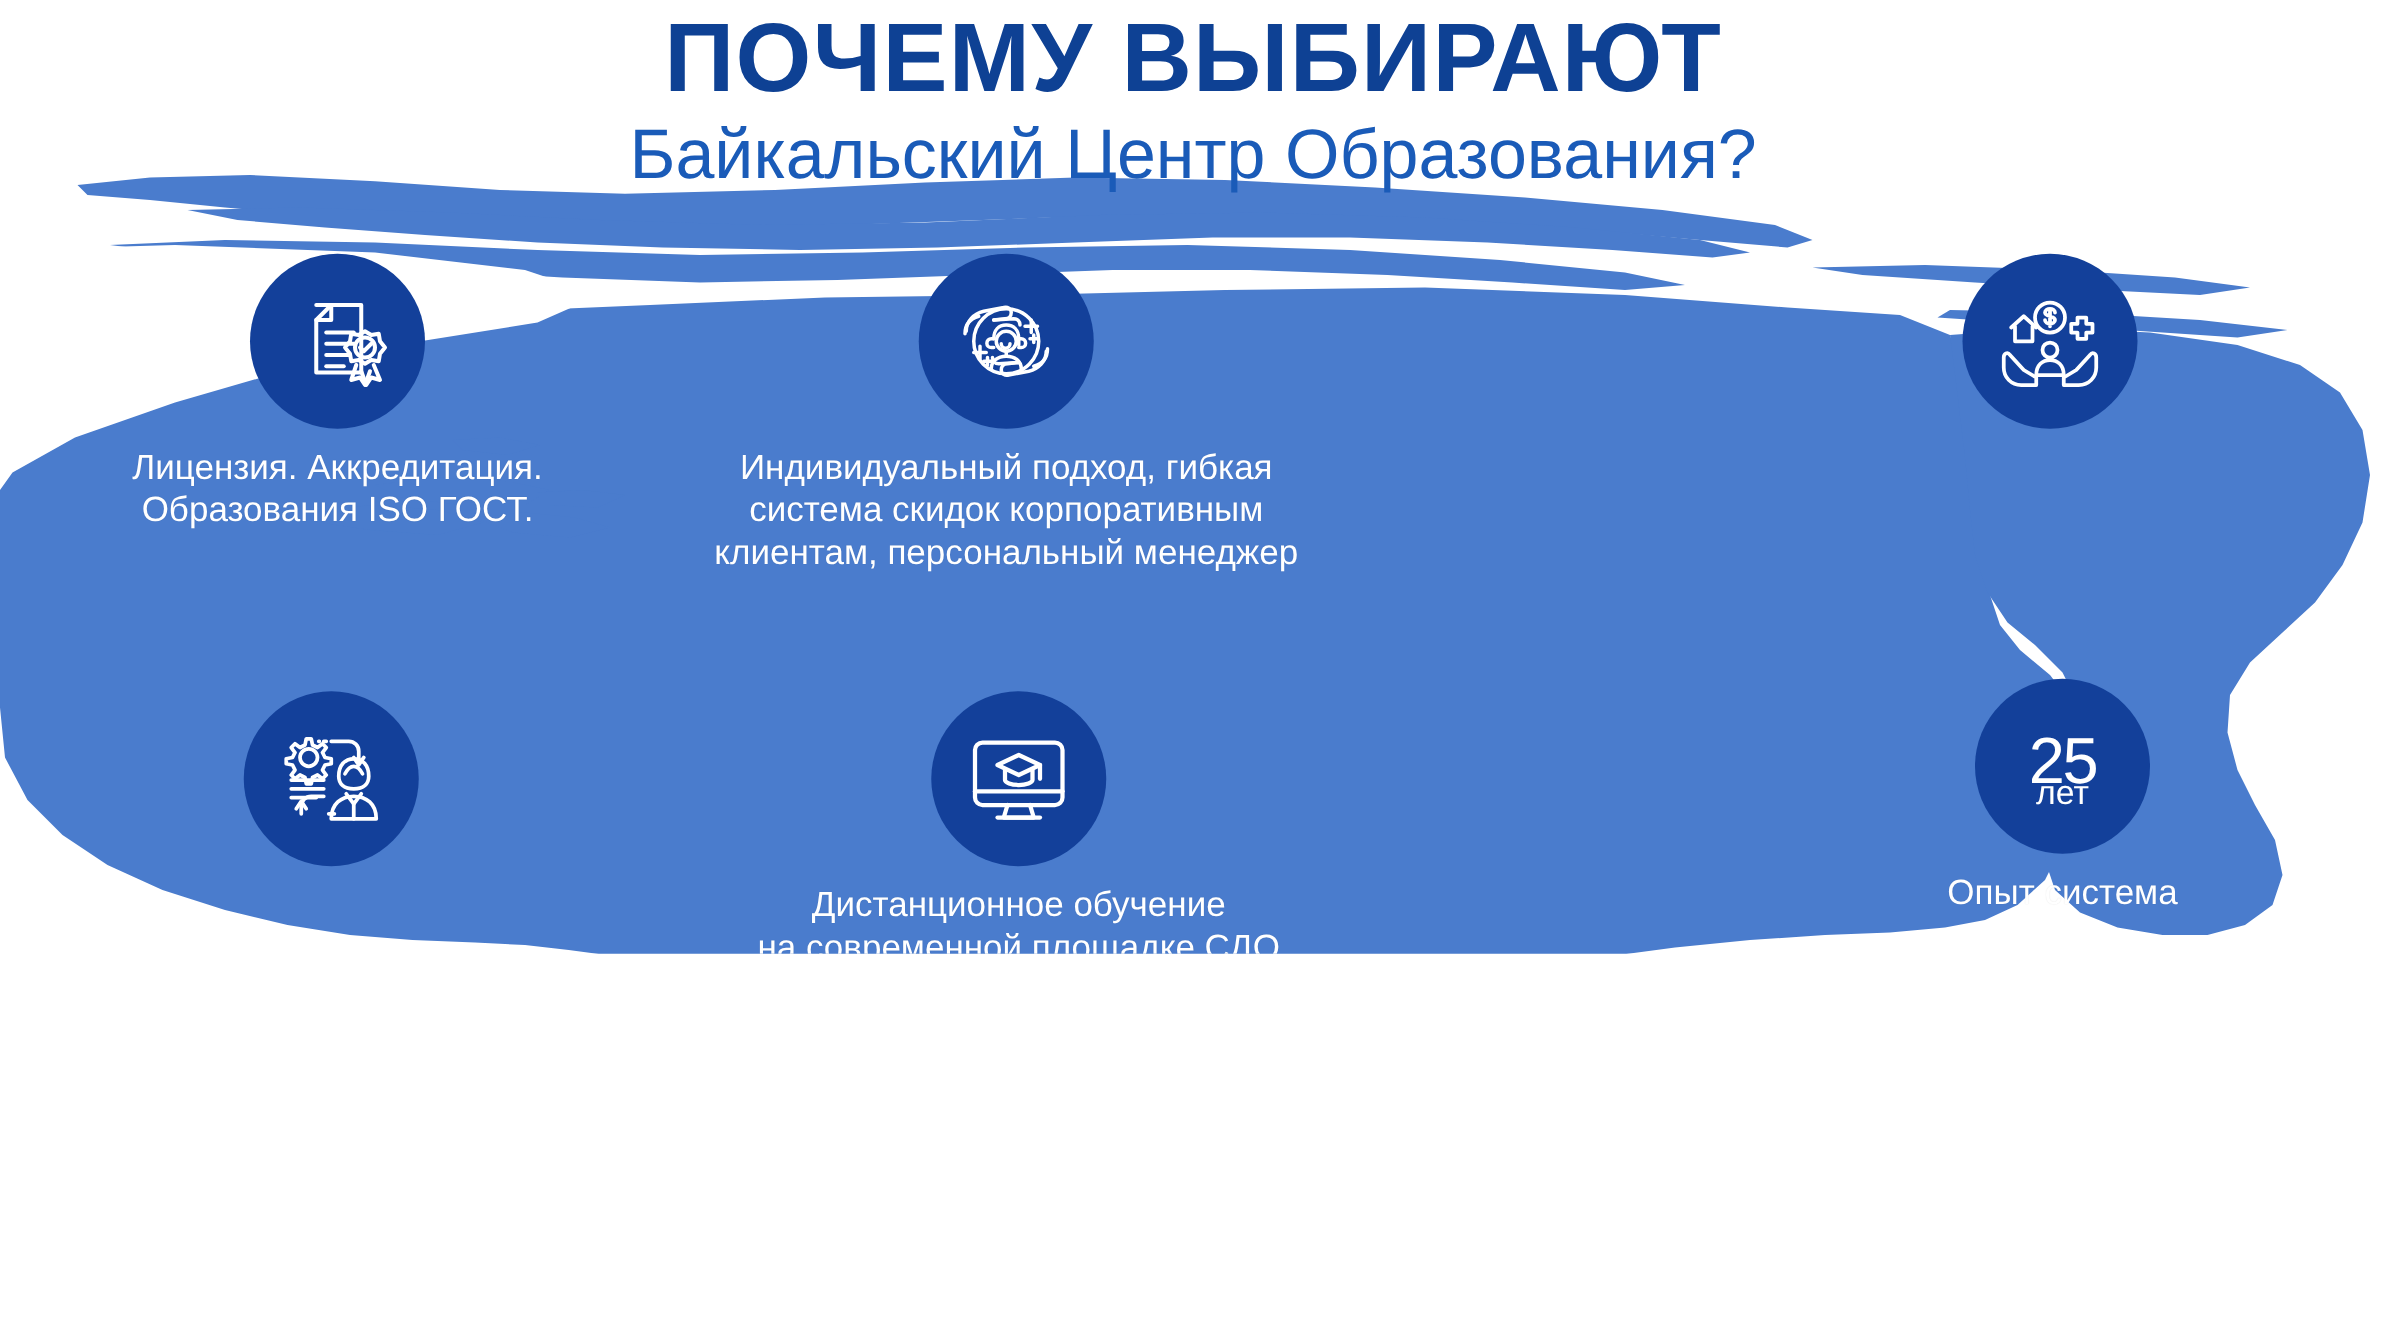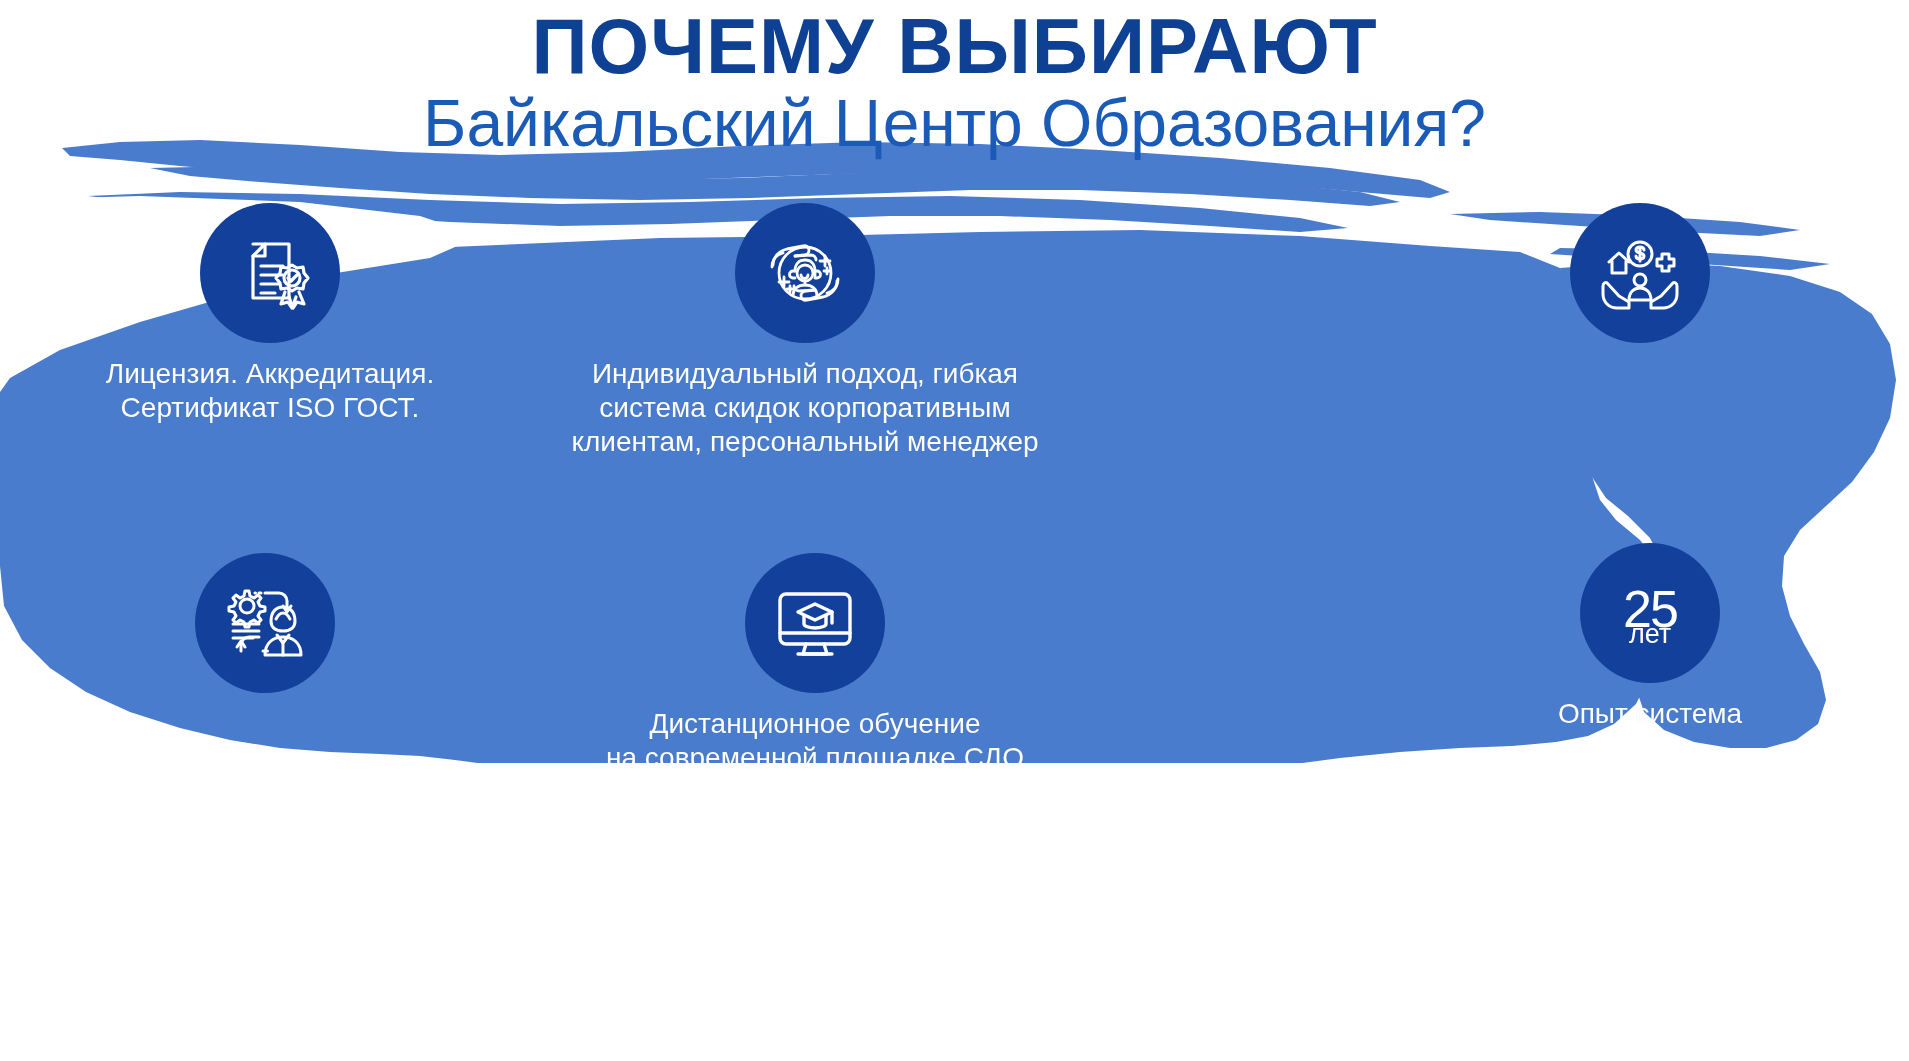--- a/index.html
+++ b/index.html
@@ -30,21 +30,21 @@
   .title-main{
     margin:0;padding-top:4px;
     font-size:78px;line-height:84px;
     font-weight:bold;
     letter-spacing:1px;
     color:#0e4194;
     white-space:nowrap;
   }
   .title-sub{
     margin:0;padding-top:6px;
-    font-size:66px;line-height:58px;
+    font-size:56px;line-height:58px;
     font-weight:normal;
     color:#1a5bb8;
     white-space:nowrap;
   }
 
   
   .feature{
     position:absolute;
     z-index:6;
     text-align:center;
@@ -203,21 +203,21 @@
           <path d="M34 63 H48"></path>
           <path d="M60 38 l5 -3 l5 3 l6 -1 l1 6 l4 5 l-4 5 l-1 6 l-6 -1 l-5 3 l-5 -3 l-6 1 l-1 -6 l-4 -5 l4 -5 l1 -6 Z"></path>
           <circle cx="65" cy="48" r="8"></circle>
           <path d="M61 48 l3 3 l6 -6"></path>
           <path d="M58 62 l-4 12 l7 -2 l4 6 l4 -11"></path>
           <path d="M72 62 l5 12 l-7 -2 l-4 6 l-4 -11"></path>
         </g>
       </svg>
     </div>
     <div class="feature-text">Лицензия. Аккредитация.
-Сертификат ISO ГОСТ.</div>
+Образования ISO ГОСТ.</div>
   </div>
 
   <div class="feature" id="f2">
     <div class="badge">
       <svg width="92" height="92" viewBox="0 0 92 92">
         <g fill="none" stroke="#ffffff" stroke-width="2.8" stroke-linejoin="round" stroke-linecap="round">
           <circle cx="46" cy="46" r="26"></circle>
 
           <path d="M14 38 C14 30 20 24 28 22 L44 19 C47 18 50 20 50 23 C50 26 48 28 45 28 L36 29"></path>
           <path d="M36 29 L52 28 C55 28 57 30 57 33"></path>

